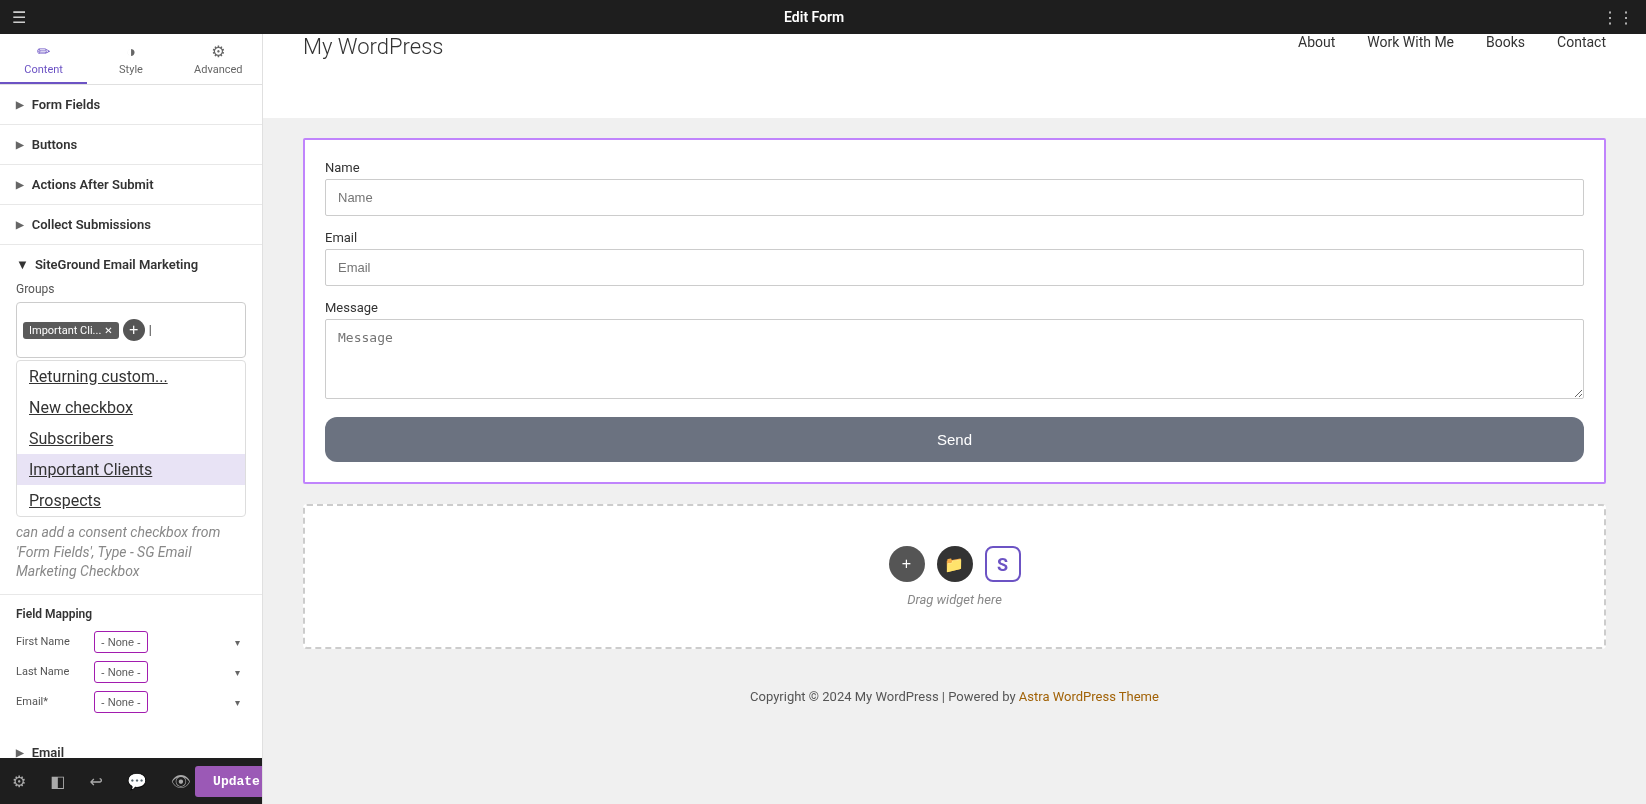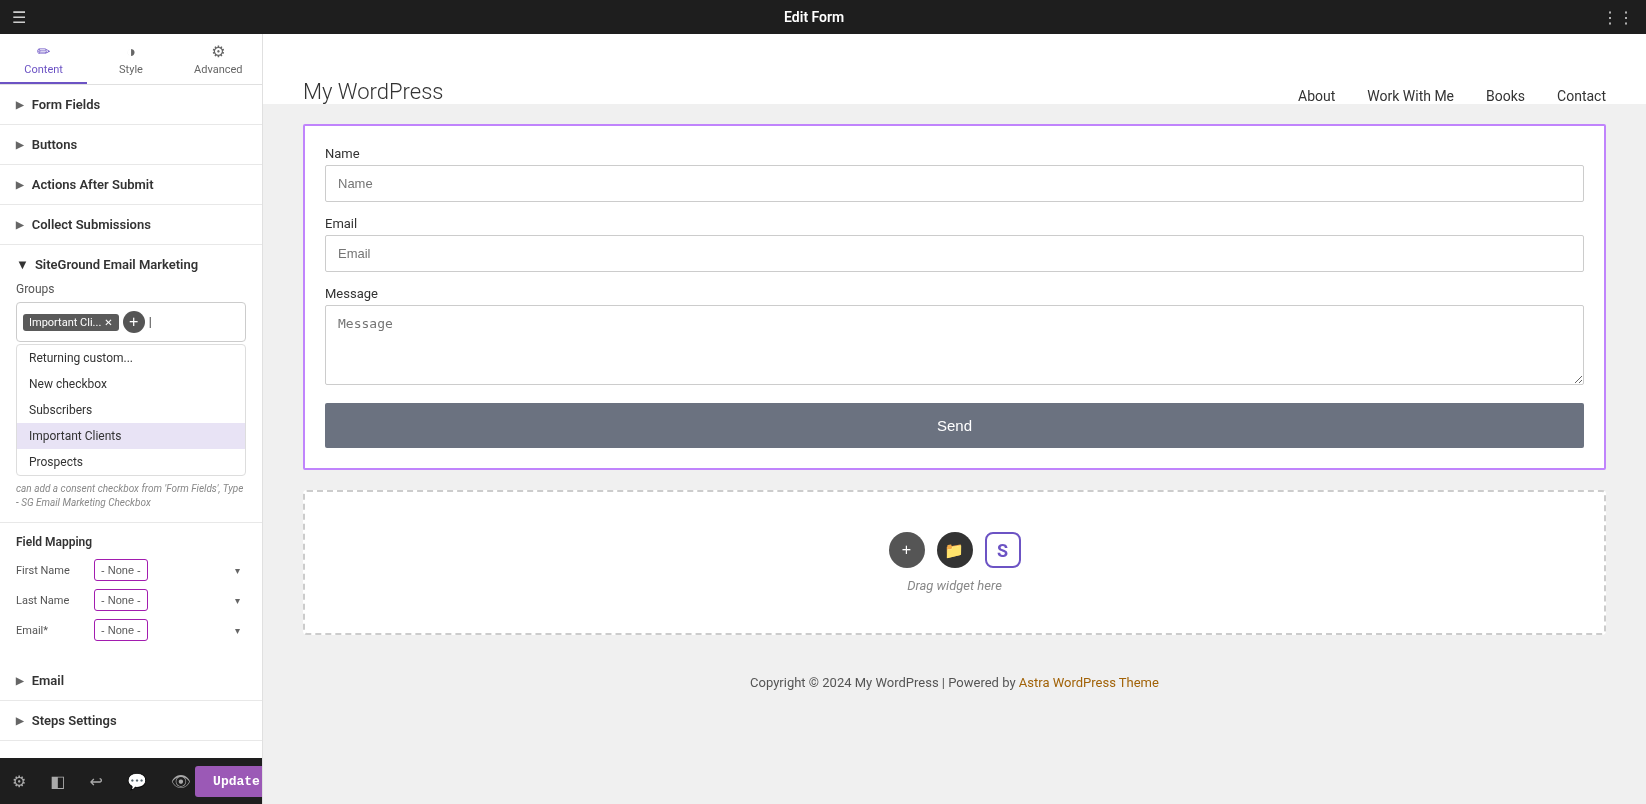--- a/index.html
+++ b/index.html
@@ -45,21 +45,21 @@
     }
     .sidebar-section-header .arrow { margin-right: 8px; font-size: 10px; color: #666; }
 
     
     .sg-section { padding: 12px 16px; }
     .sg-section-title { font-size: 13px; font-weight: 600; color: #333; display: flex; align-items: center; gap: 6px; margin-bottom: 10px; }
     .groups-label { font-size: 12px; color: #555; margin-bottom: 6px; }
 
     
     .groups-input-area {
-      border: 1px solid #ccc; border-radius: 4px; padding: 8px 6px;
+      border: 1px solid #ccc; border-radius: 4px; padding: 16px 6px;
       display: flex; align-items: center; gap: 4px; background: #fff;
       position: relative; min-height: 30px; flex-wrap: wrap;
     }
     .tag-chip {
       background: #5a5a5a; color: #fff; border-radius: 3px;
       padding: 2px 6px; font-size: 11px; display: flex; align-items: center; gap: 3px;
     }
     .tag-chip .remove { cursor: pointer; font-size: 10px; }
     .add-group-btn {
       width: 22px; height: 22px; border-radius: 50%; background: #555;
@@ -67,26 +67,26 @@
       display: flex; align-items: center; justify-content: center; line-height: 1;
     }
     .input-cursor { font-size: 12px; color: #333; }
 
     
     .groups-dropdown {
       background: #fff; border: 1px solid #ddd; border-radius: 4px;
       margin-top: 2px; overflow: hidden;
     }
     .dropdown-item {
-      padding: 6px 12px; font-size: 12px; color: #333; cursor: pointer;
+      padding: 6px 12px; font-size: 16px; color: #333; cursor: pointer; text-decoration: underline;
     }
     .dropdown-item.active { background: #e8e3f5; color: #333; }
 
     .consent-note {
-      font-size: 10px; color: #888; margin-top: 6px; line-height: 1.4;
+      font-size: 14px; color: #888; margin-top: 6px; line-height: 1.4;
       font-style: italic;
     }
 
     
     .field-mapping { padding: 12px 16px; border-top: 1px solid #e8e8e8; }
     .field-mapping-title { font-size: 12px; font-weight: 600; color: #333; margin-bottom: 10px; }
     .field-row { display: flex; align-items: center; margin-bottom: 8px; gap: 8px; }
     .field-label { font-size: 11px; color: #555; width: 70px; flex-shrink: 0; }
     .field-select {
       flex: 1; border: 1px solid #a21caf; border-radius: 3px; padding: 4px 6px;
@@ -109,22 +109,22 @@
     }
     .update-group { display: flex; }
 
     
     .content-area {
       flex: 1; background: #f0f0f0; overflow-y: auto; position: relative;
     }
 
     
     .wp-header {
-      background: #fff; padding: 0 40px; display: flex; align-items: flex-end;
-      justify-content: space-between; height: 70px; flex-shrink: 0;
+      background: #fff; padding: 0 40px; display: flex; align-items: flex-start;
+      justify-content: space-between; height: 84px; flex-shrink: 0;
     }
     .wp-logo { font-size: 22px; font-weight: 300; color: #333; }
     .wp-nav { display: flex; gap: 32px; }
     .wp-nav-item { font-size: 14px; color: #333; cursor: pointer; text-decoration: none; }
 
     
     .page-content { padding: 20px 40px; }
 
     
     .form-widget {
@@ -137,21 +137,21 @@
       width: 100%; border: 1px solid #ccc; border-radius: 2px;
       padding: 10px 12px; font-size: 13px; color: #999; background: #fff;
     }
     .form-textarea {
       width: 100%; border: 1px solid #ccc; border-radius: 2px;
       padding: 10px 12px; font-size: 13px; color: #999; background: #fff;
       height: 80px; resize: both;
     }
     .form-send-btn {
       width: 100%; background: #6b7280; color: #fff; border: none;
-      padding: 14px; font-size: 15px; cursor: pointer; border-radius: 2px;
+      padding: 14px; font-size: 15px; cursor: pointer; border-radius: 12px;
     }
 
     
     .drag-widget-area {
       border: 2px dashed #ccc; border-radius: 4px; padding: 40px;
       display: flex; flex-direction: column; align-items: center;
       justify-content: center; background: #fff; margin-bottom: 20px;
     }
     .drag-widget-icons { display: flex; gap: 12px; margin-bottom: 10px; align-items: center; }
     .drag-icon-btn {

